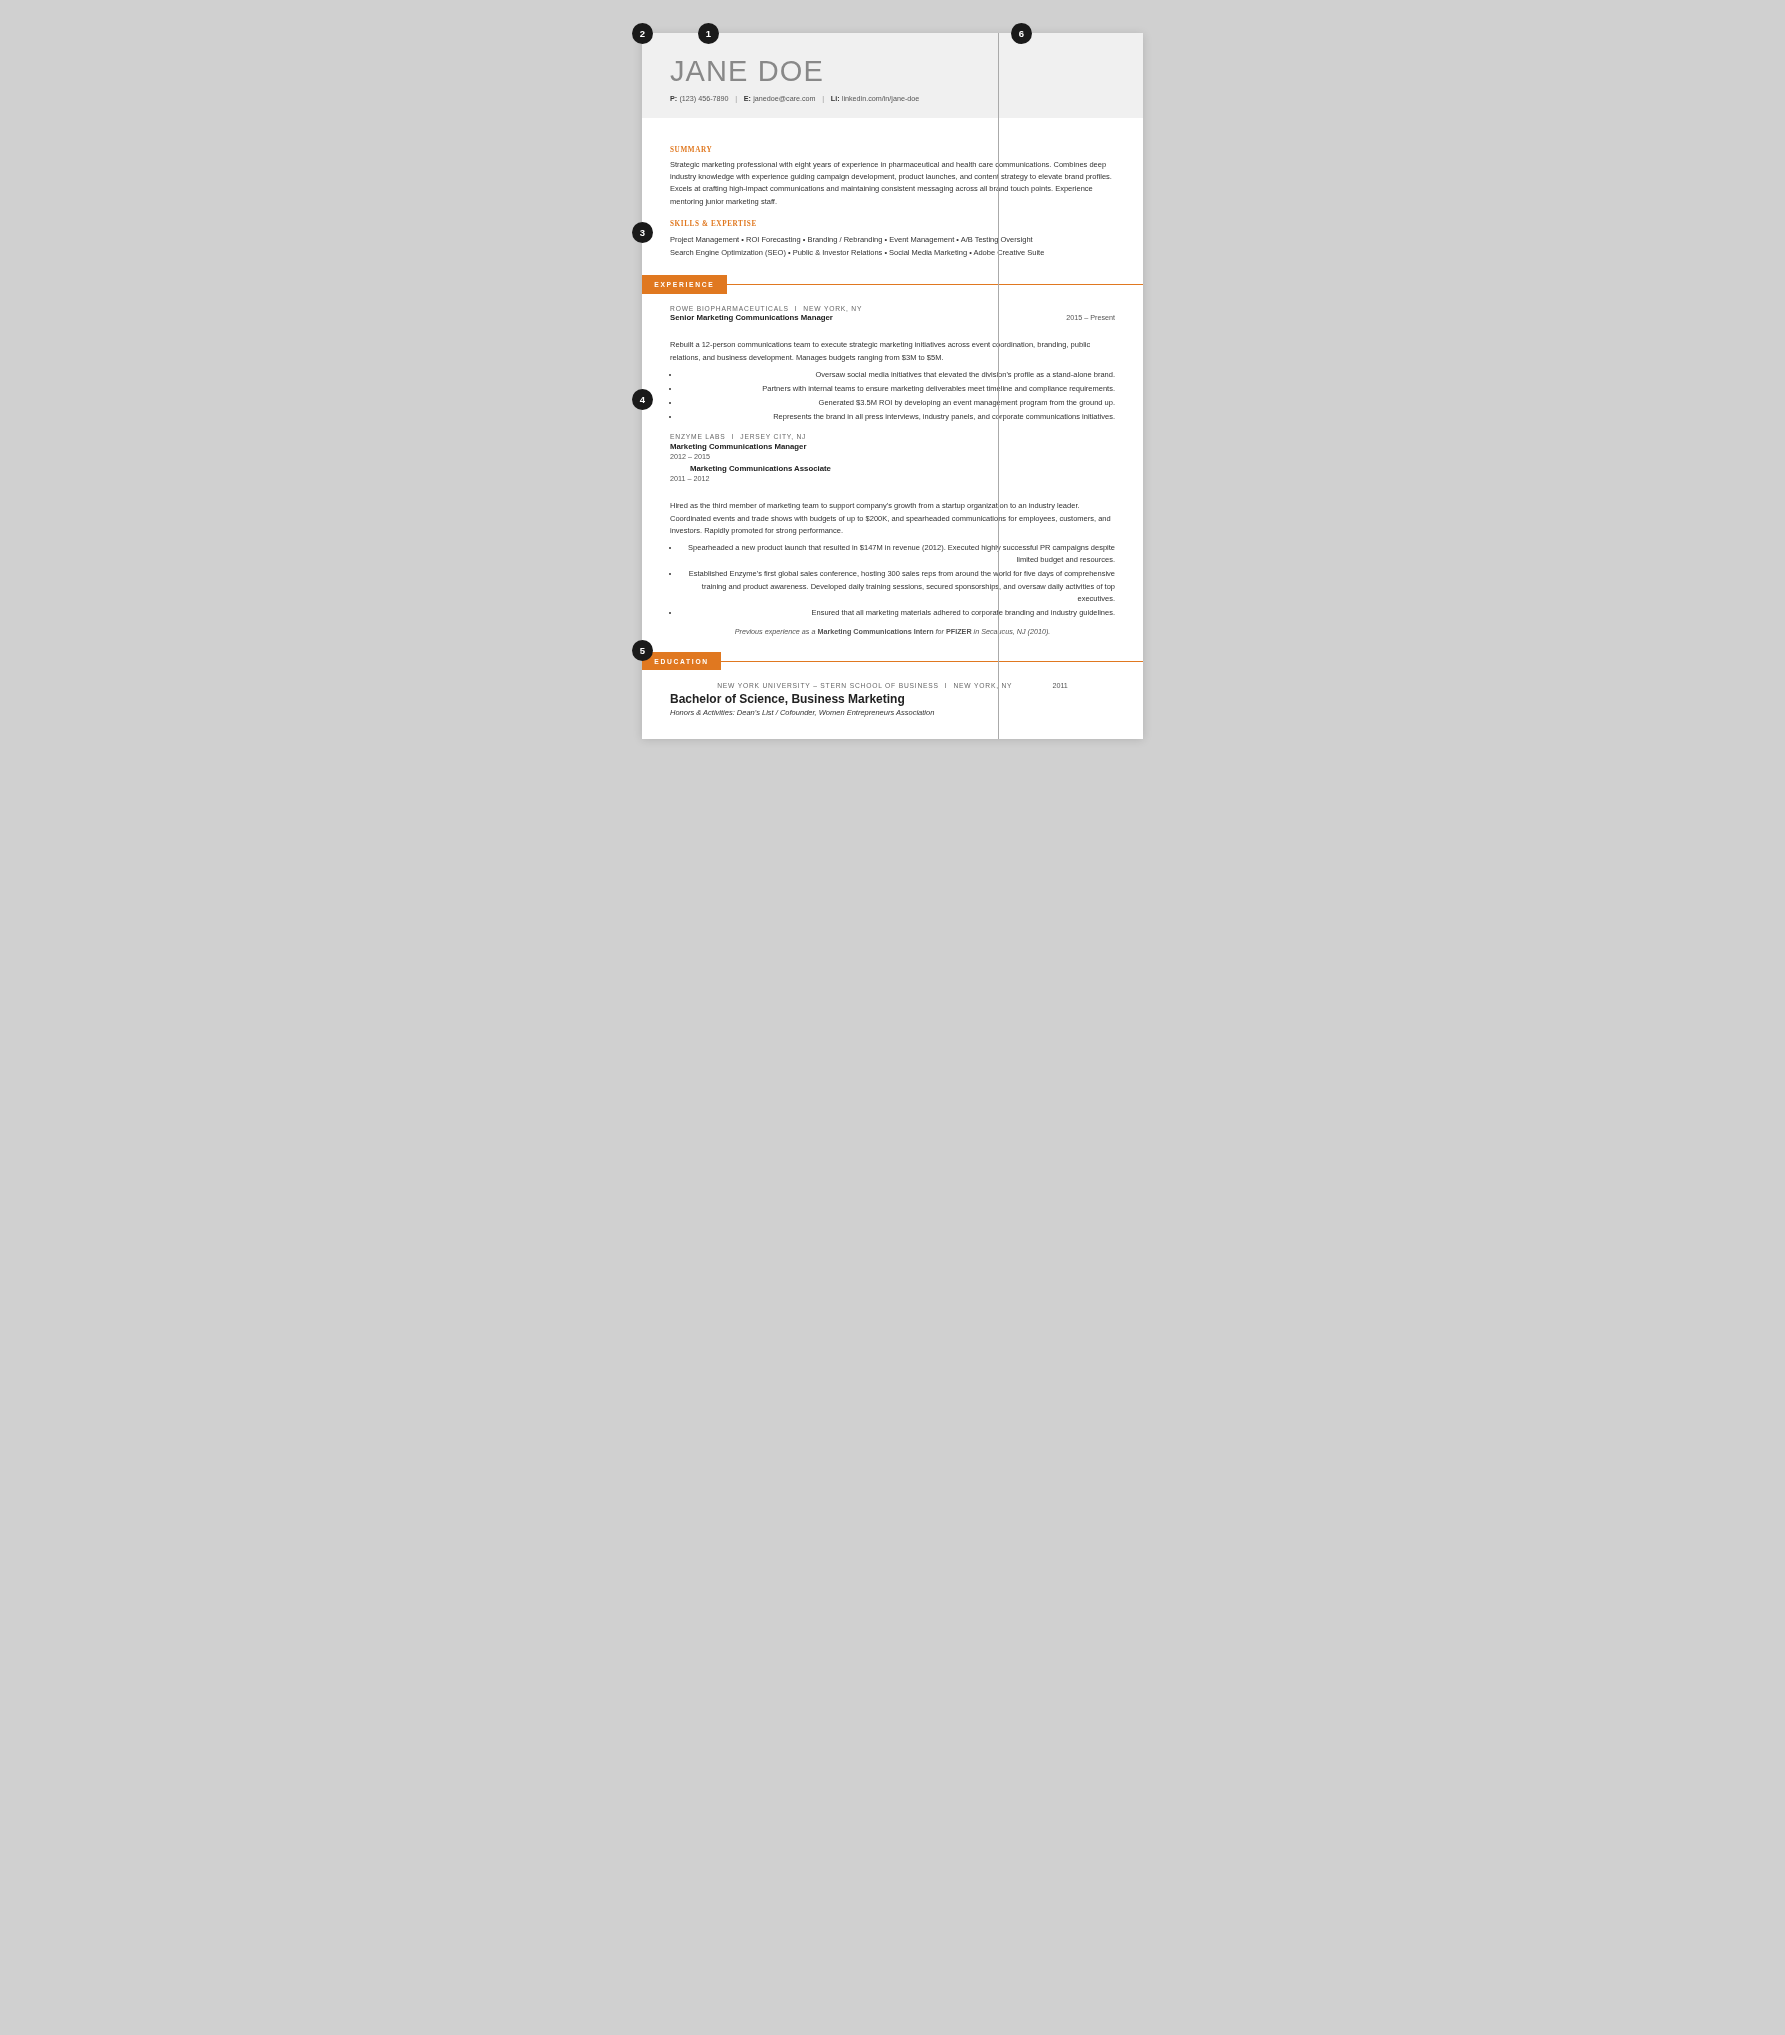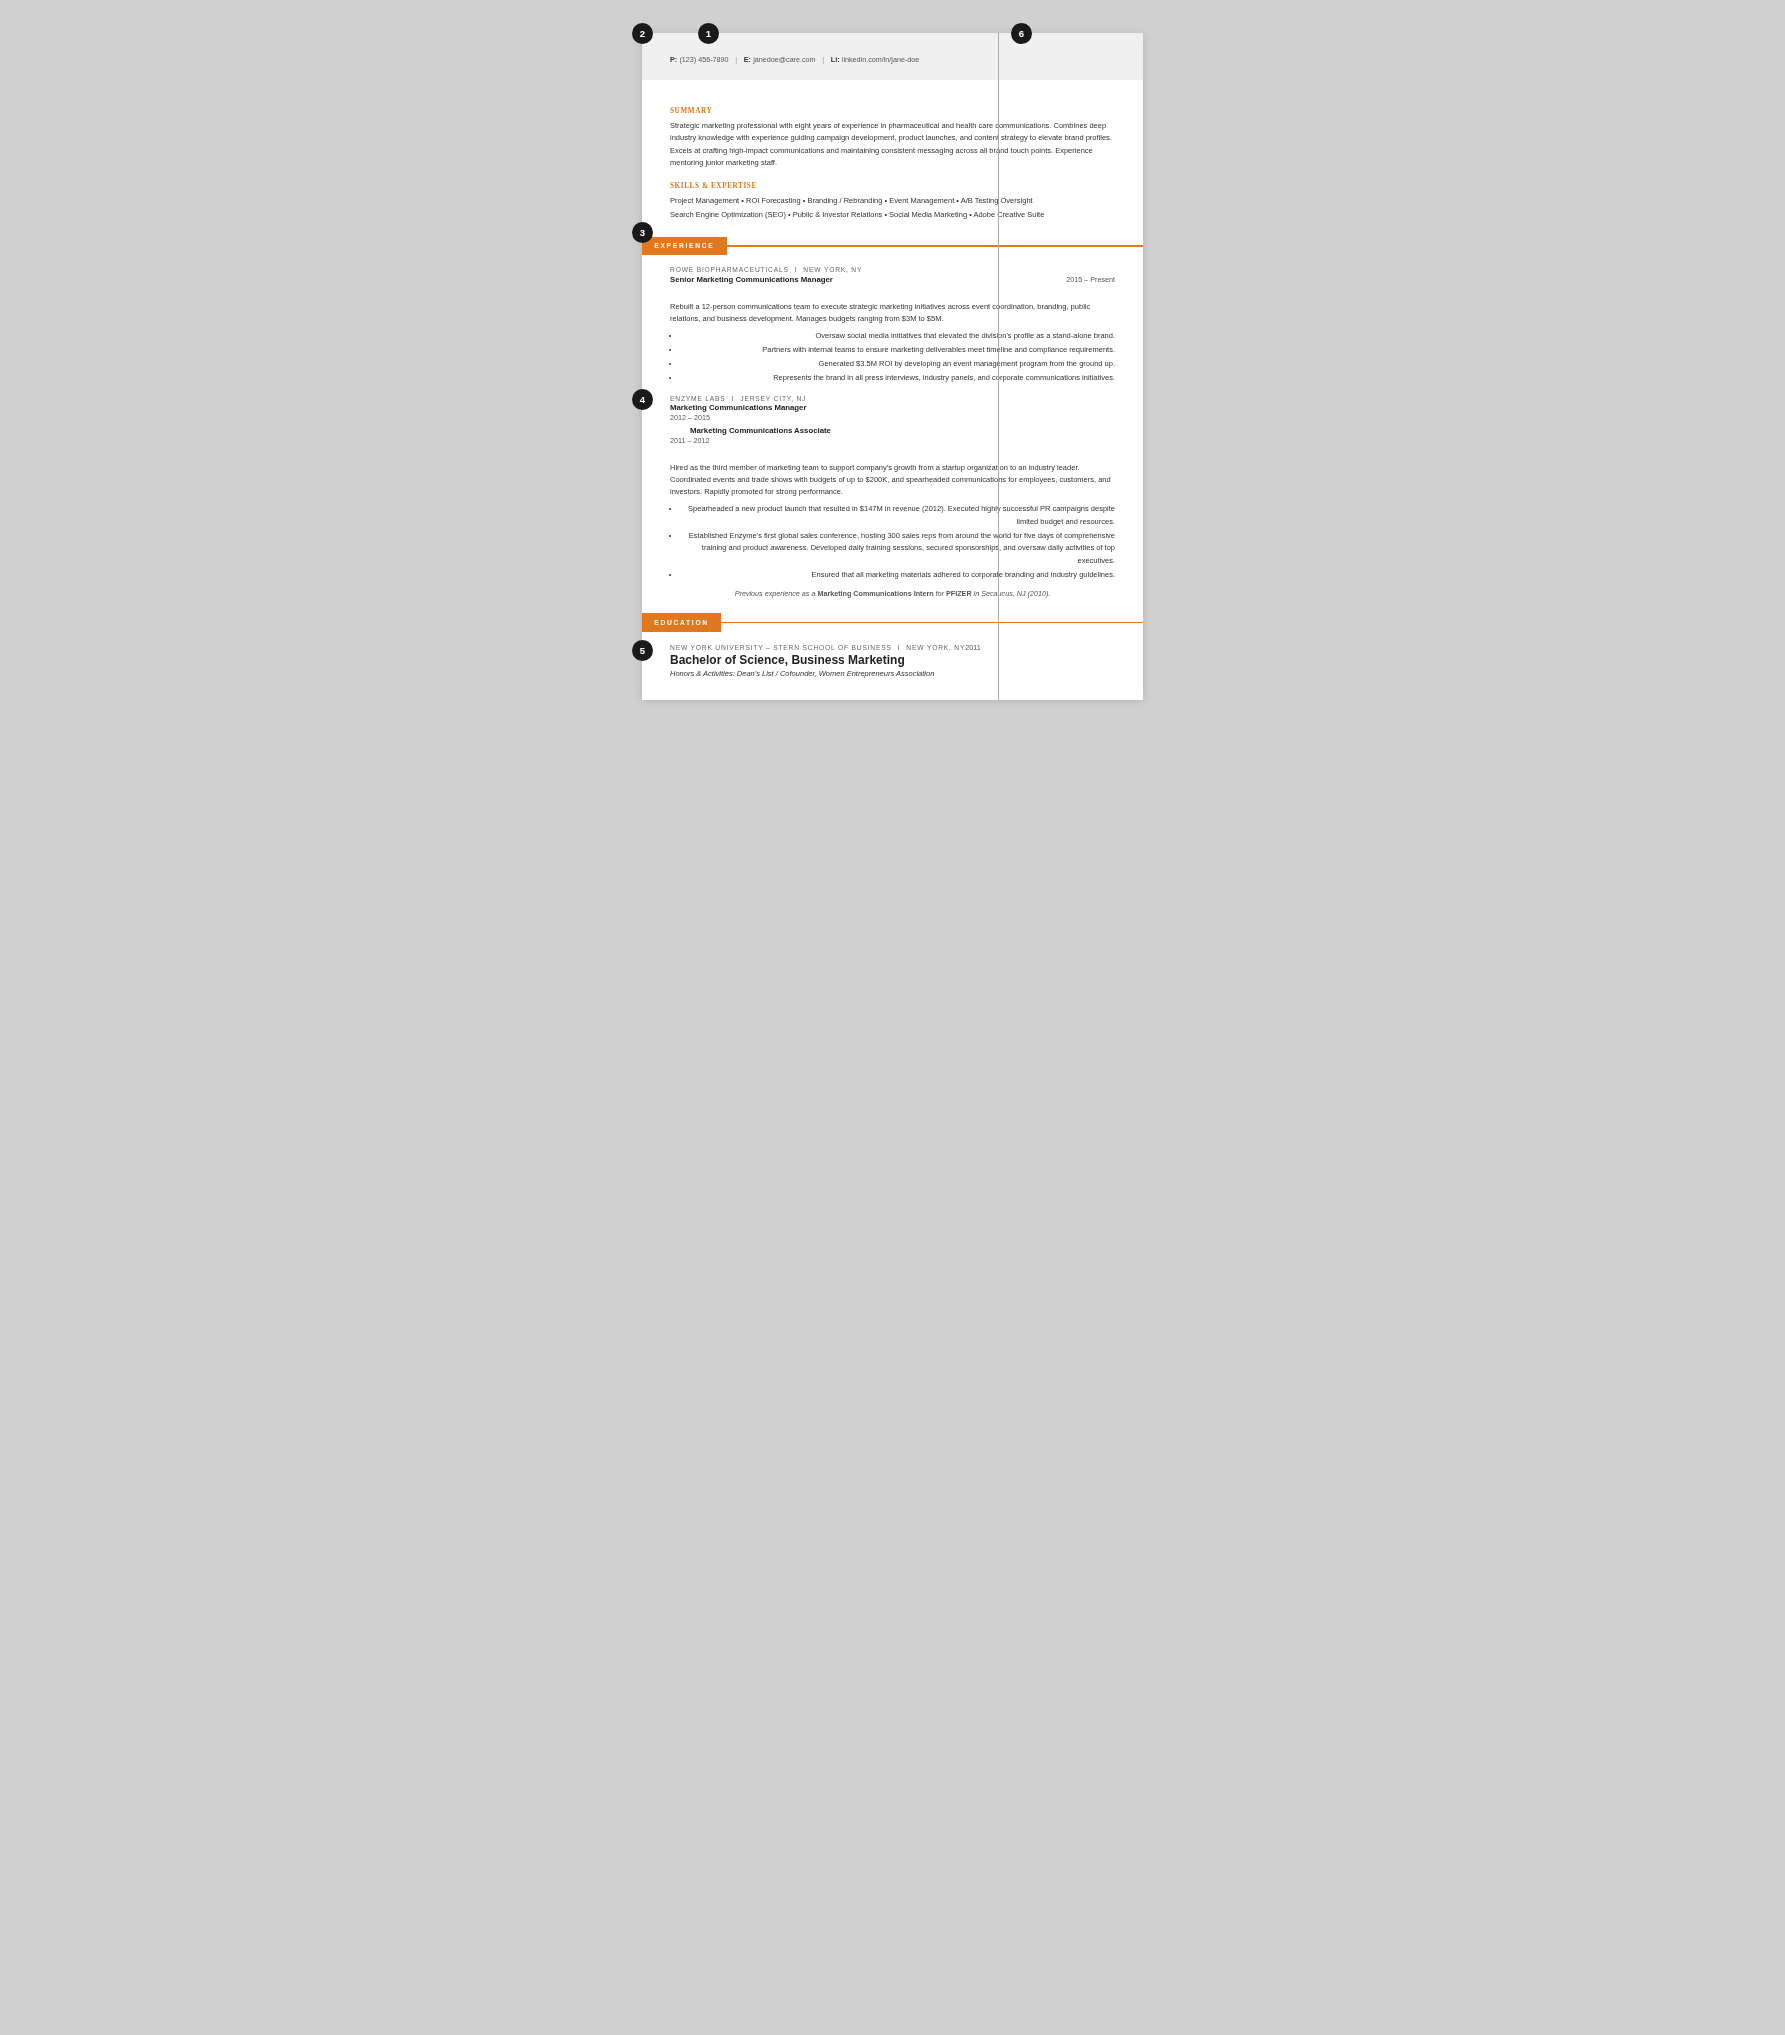--- a/index.html
+++ b/index.html
@@ -207,23 +207,24 @@
       font-weight: bold;
     }
 
     .exp-previous em {
       font-style: italic;
     }
 
     
     .edu-row {
       display: flex;
-      justify-content: flex-start;
+      justify-content: center;
       align-items: baseline;
       margin-top: 2px;
+      gap: 40px;
     }
 
     .edu-school {
       font-size: 6.7px;
       color: #666;
       letter-spacing: 0.8px;
       text-transform: uppercase;
     }
 
     .edu-year {
@@ -258,20 +259,21 @@
   <div class="annotation ann-3">3</div>
   <div class="annotation ann-4">4</div>
   <div class="annotation ann-5">5</div>
   <div class="annotation ann-6">6</div>
 
   <div class="resume">
 
     <div class="guide-line"></div>
 
     <div class="resume-header">
+      <div class="resume-name">JANE DOE</div>
       <div class="resume-contact">
         <span class="label">P:</span>
         <span>(123) 456-7890</span>
         <span class="sep">|</span>
         <span class="label">E:</span>
         <span>janedoe@care.com</span>
         <span class="sep">|</span>
         <span class="label">Li:</span>
         <span>linkedin.com/in/jane-doe</span>
       </div>

